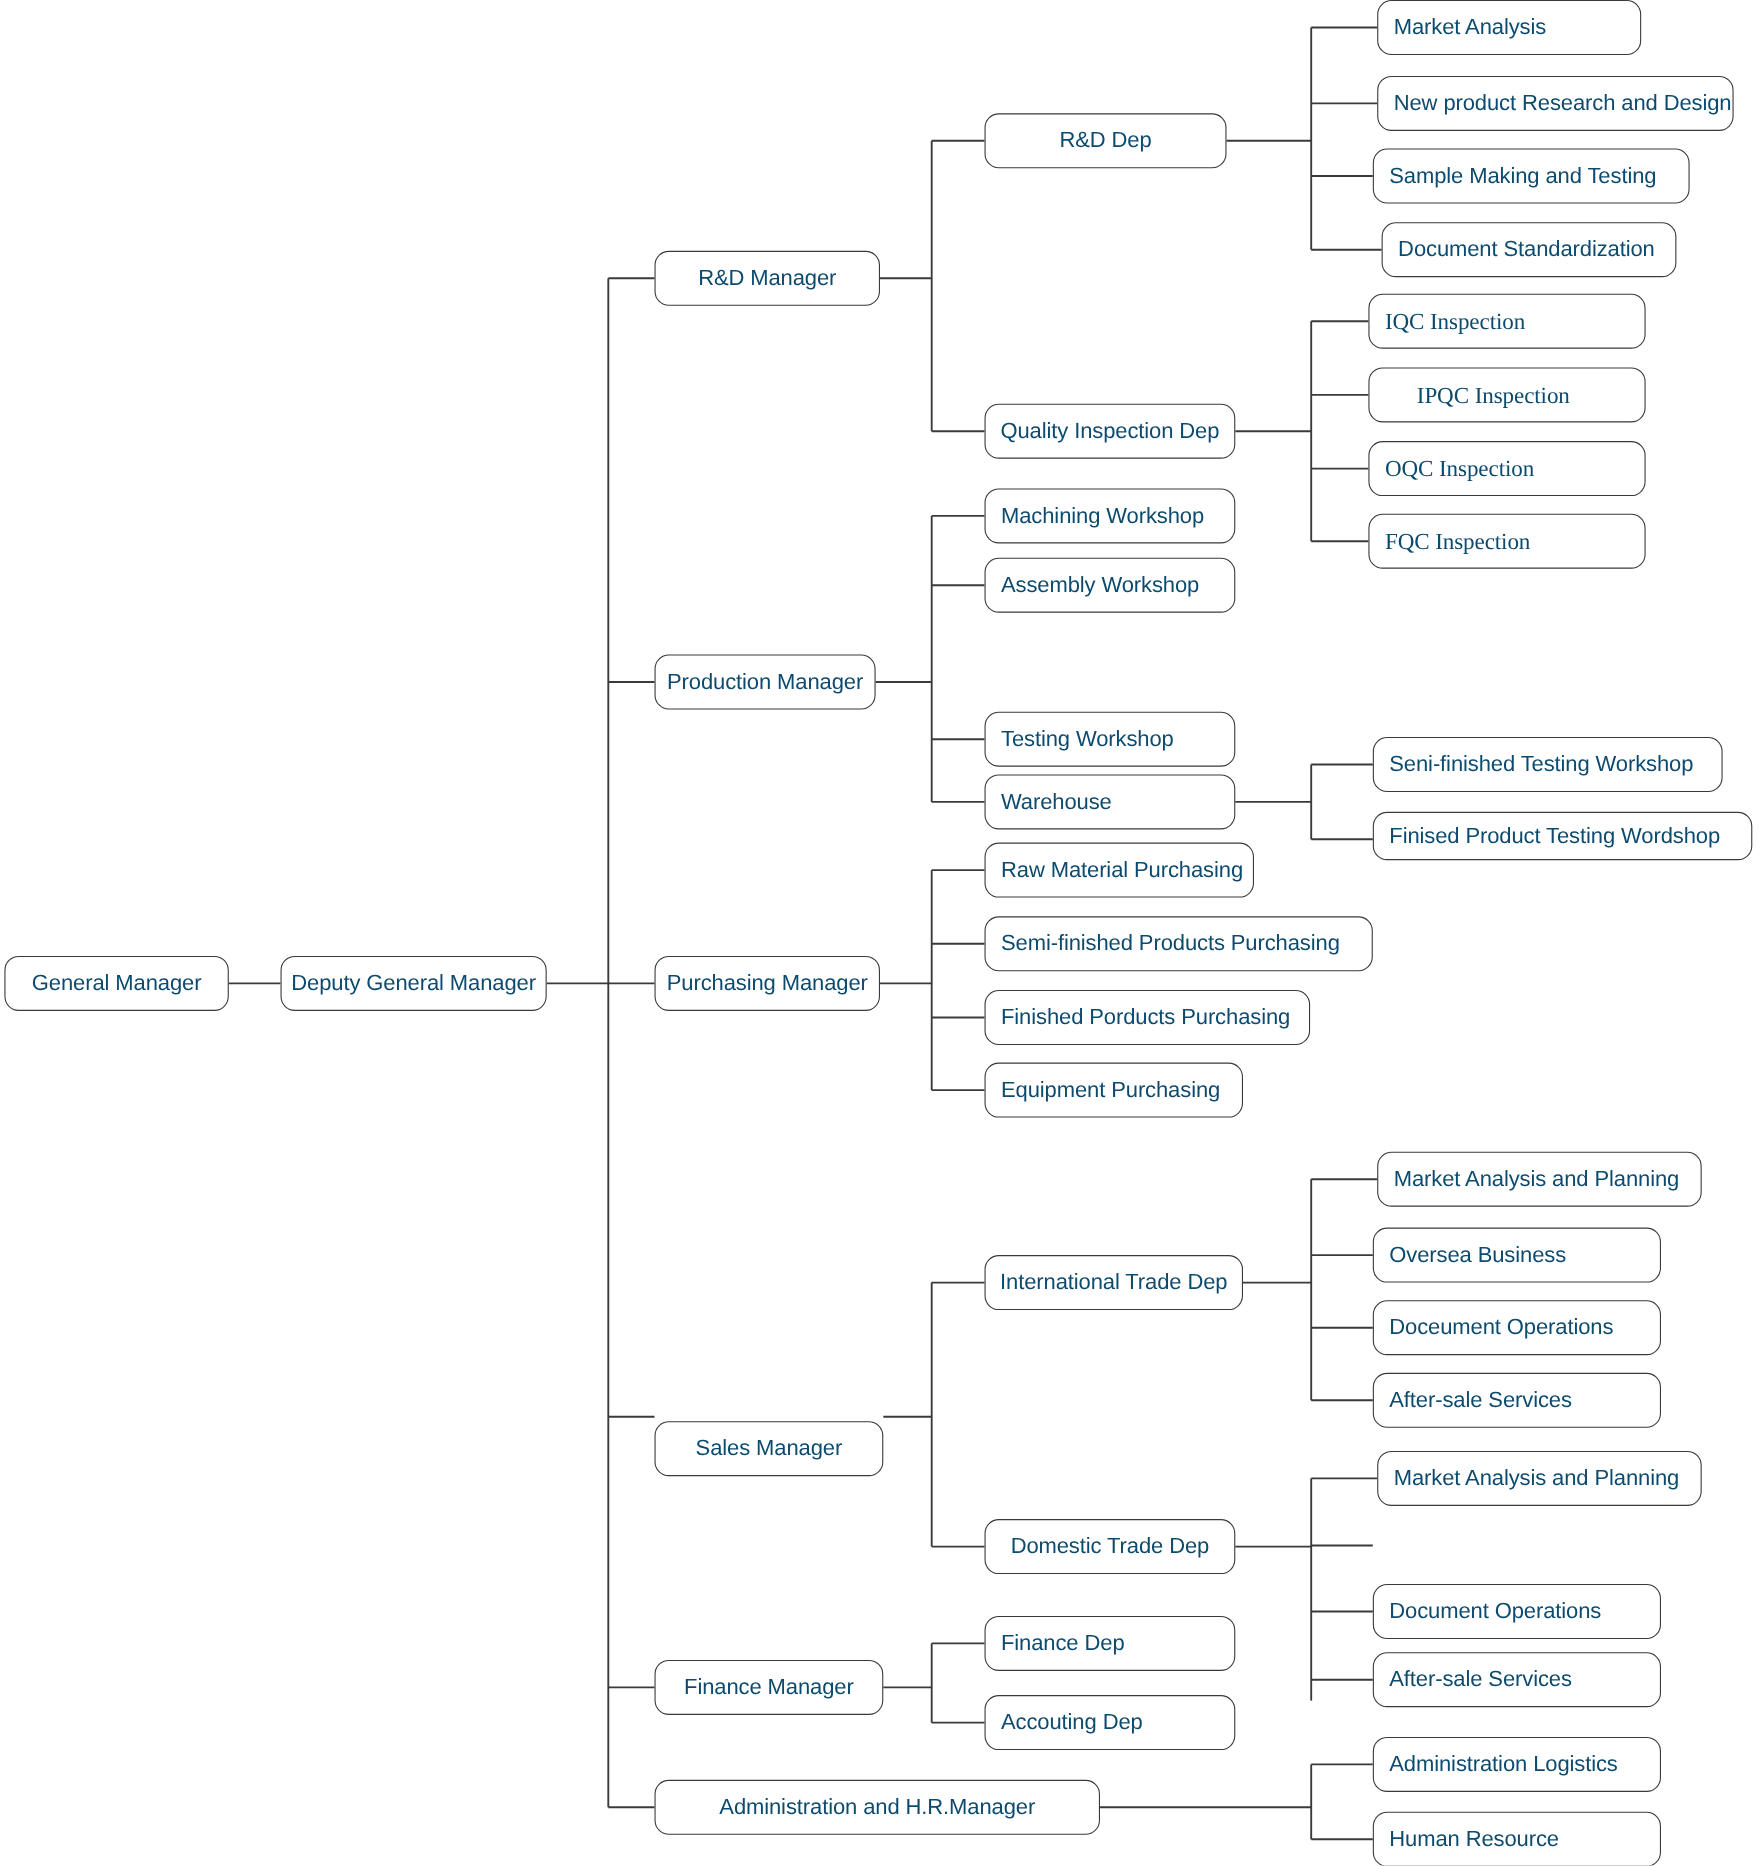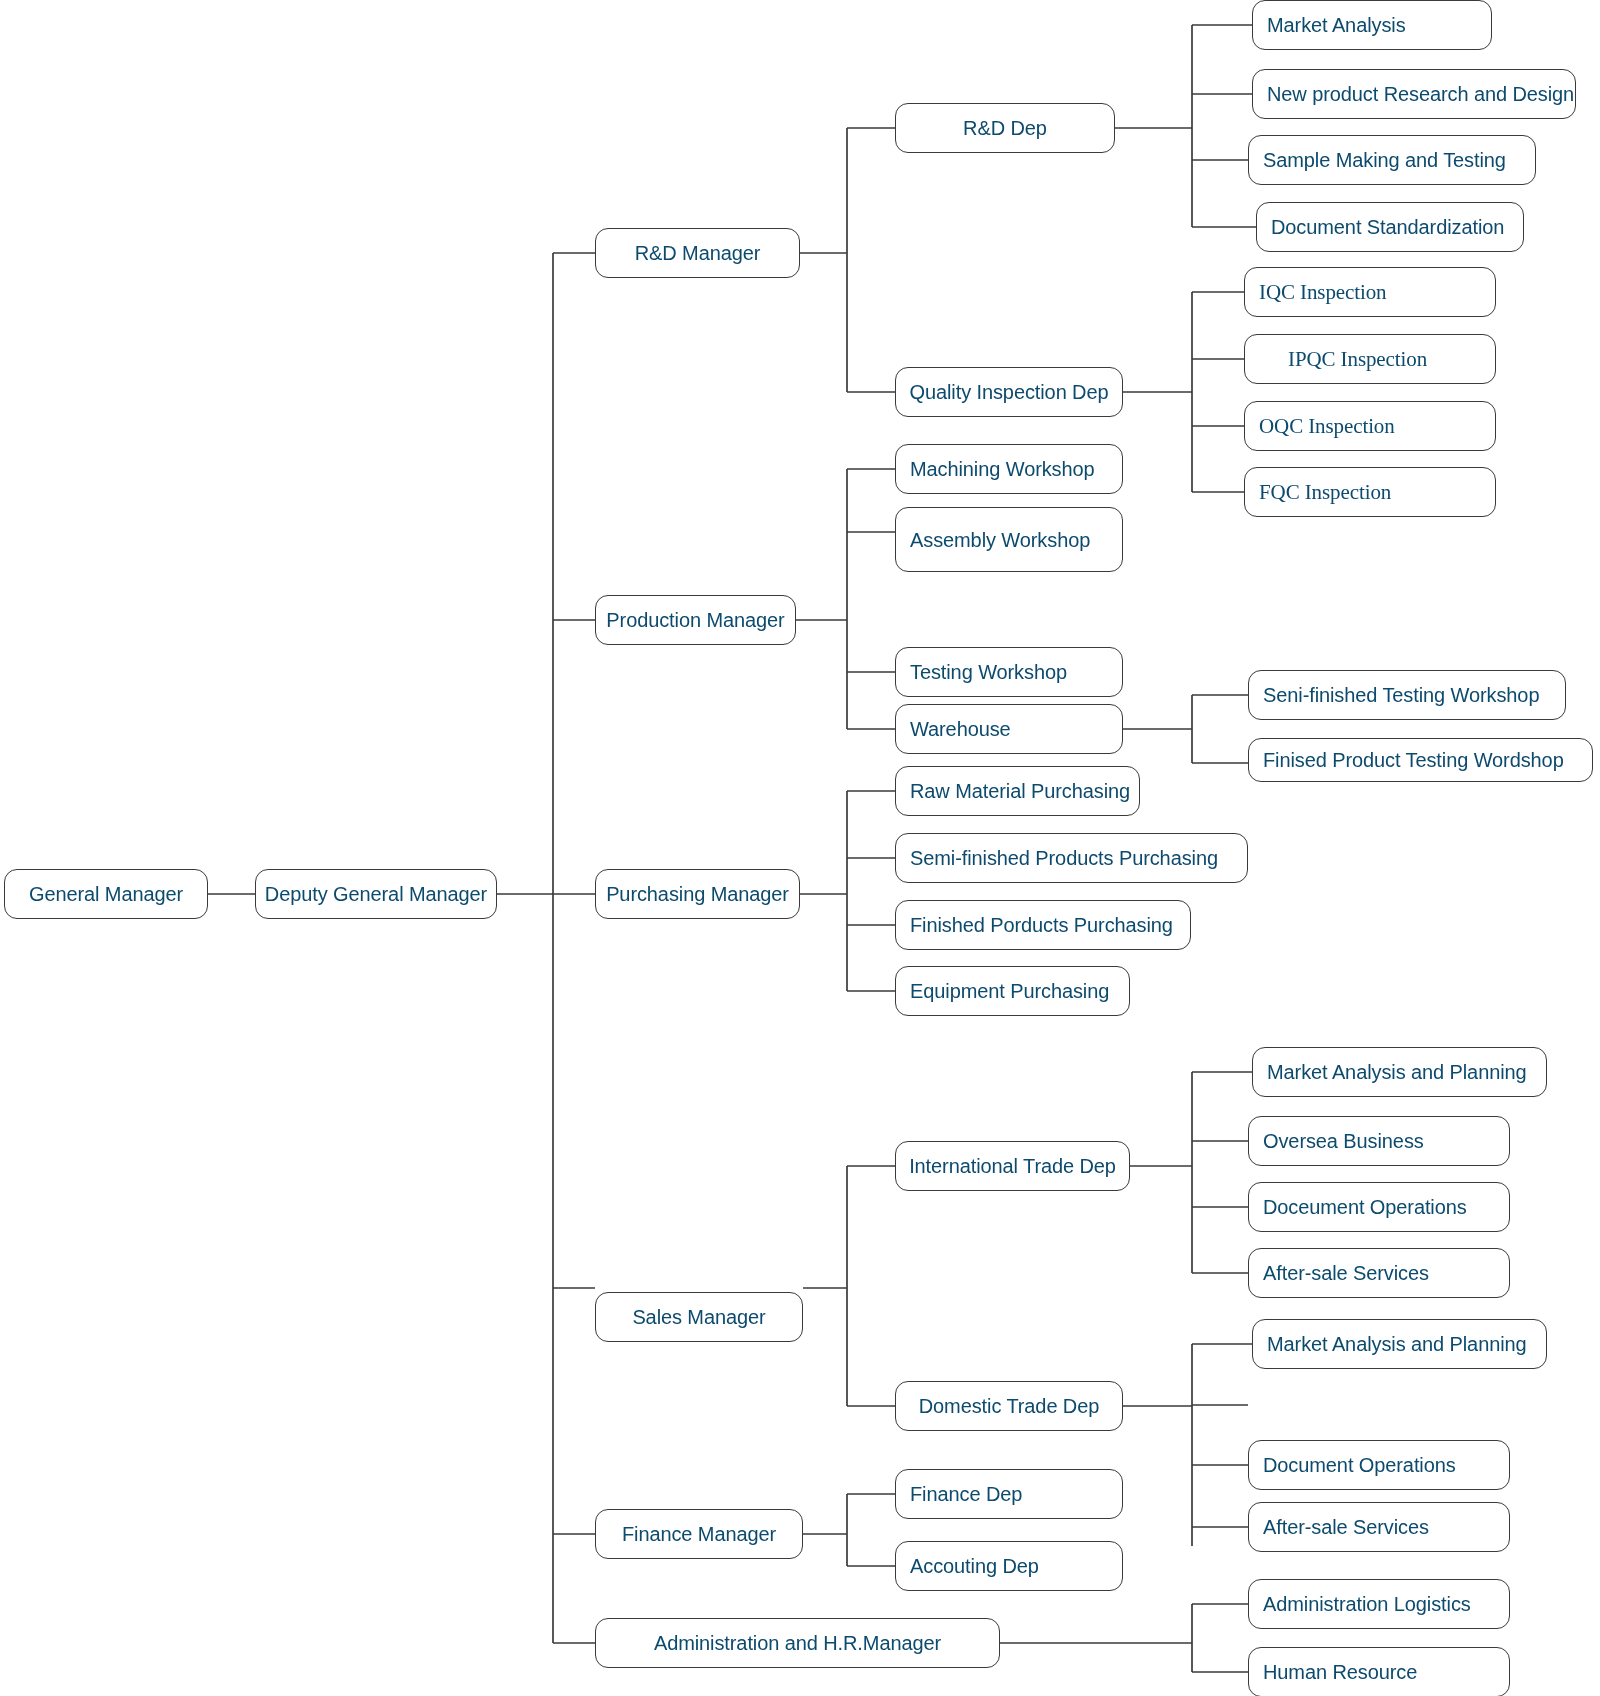--- a/index.html
+++ b/index.html
@@ -150,21 +150,21 @@
   <div class="node left serif" style="left:1244px;top:267px;width:252px;height:50px;">IQC Inspection</div>
 
   <div class="node left serif" style="left:1244px;top:334px;width:252px;height:50px;padding-left:43px;">IPQC Inspection</div>
 
   <div class="node left serif" style="left:1244px;top:401px;width:252px;height:50px;">OQC Inspection</div>
 
   <div class="node left serif" style="left:1244px;top:467px;width:252px;height:50px;">FQC Inspection</div>
 
   <div class="node left" style="left:895px;top:444px;width:228px;height:50px;">Machining Workshop</div>
 
-  <div class="node left" style="left:895px;top:507px;width:228px;height:65px;">Assembly Workshop</div>
+  <div class="node left" style="left:895px;top:507px;width:228px;height:50px;">Assembly Workshop</div>
 
   <div class="node left" style="left:895px;top:647px;width:228px;height:50px;">Testing Workshop</div>
 
   <div class="node left" style="left:895px;top:704px;width:228px;height:50px;">Warehouse</div>
 
   <div class="node left" style="left:1248px;top:670px;width:318px;height:50px;">Seni-finished Testing Workshop</div>
 
   <div class="node left" style="left:1248px;top:738px;width:345px;height:44px;">Finised Product Testing Wordshop</div>
 
   <div class="node left" style="left:895px;top:766px;width:245px;height:50px;text-align:right;">Raw Material Purchasing</div>

